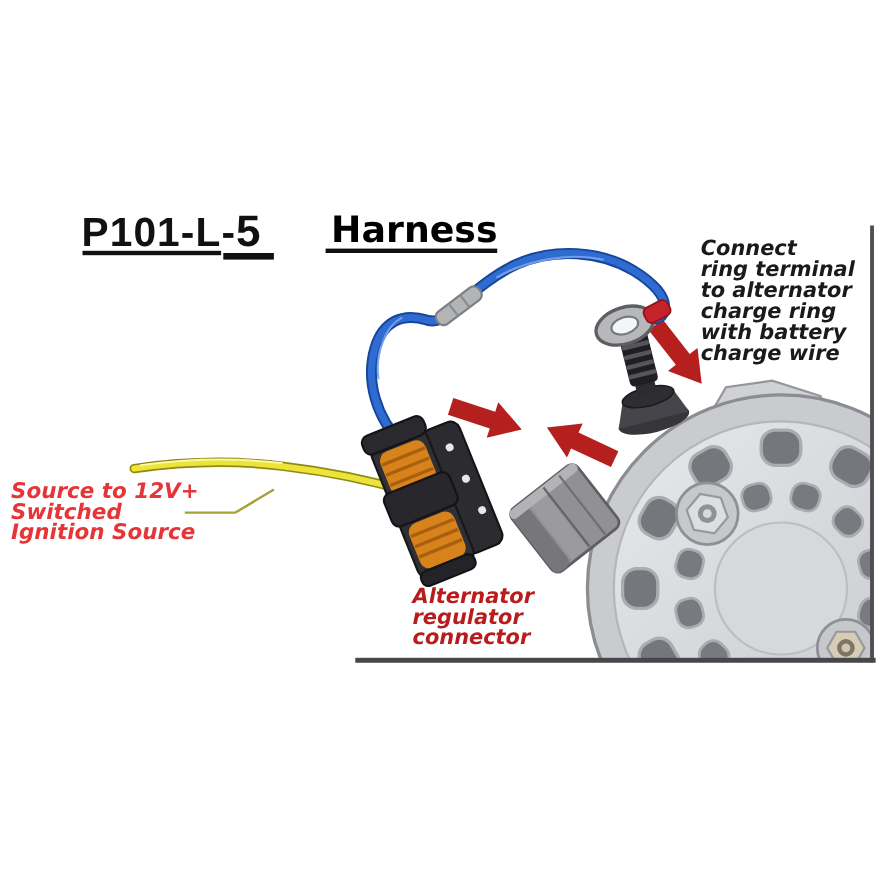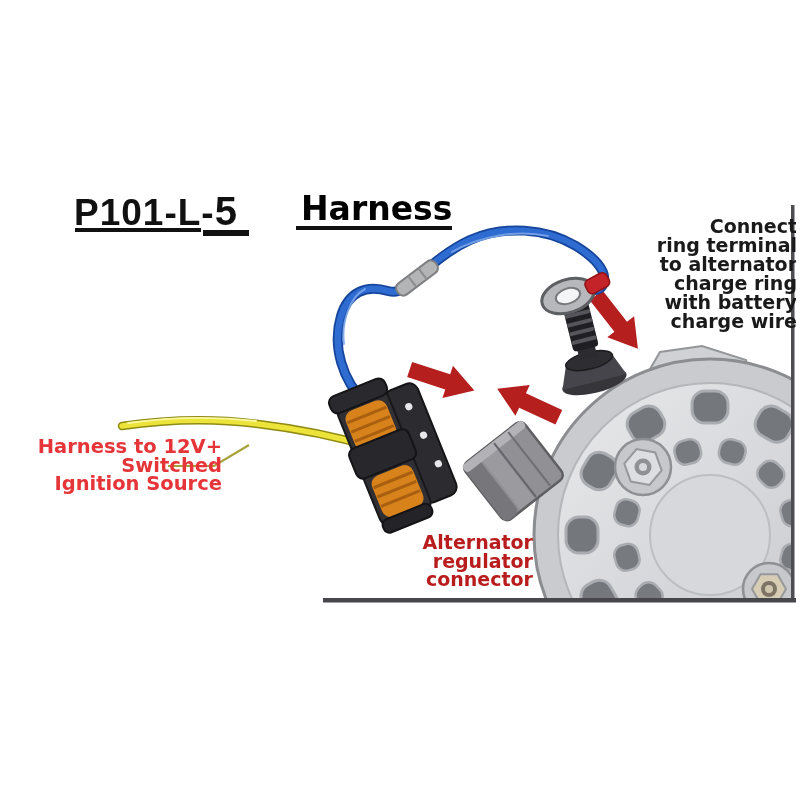--- a/index.html
+++ b/index.html
@@ -10,21 +10,21 @@
   
   .part-number{left:74px;top:189px;font-family:"Liberation Sans",sans-serif;
                font-weight:bold;font-size:37px;color:#111;letter-spacing:1px;white-space:nowrap;}
   .part-number .pn-suffix{font-size:40px;}
   .title-harness{left:301px;top:189px;font-size:33px;font-weight:bold;color:#000000;white-space:nowrap;}
   .uline{position:absolute;background:#111;z-index:2;}
   #u-pn-main{left:75px;top:228px;width:126px;height:4px;}
   #u-pn-suffix{left:203px;top:230px;width:46px;height:6px;}
   #u-harness{left:296px;top:226px;width:156px;height:4px;}
   
-  .callout{text-align:right;font-weight:bold;}
+  .callout{text-align:left;font-weight:bold;font-style:italic;}
   .co-line{display:block;}
   .co-charge{left:637px;top:217px;width:160px;font-size:19px;line-height:19px;color:#1a1a1a;}
   .co-ignition{left:10px;top:438px;width:212px;font-size:19.5px;line-height:18.5px;color:#e63538;}
   .co-regulator{left:375px;top:533px;width:158px;font-size:19px;line-height:18.5px;color:#b91c1c;}
 </style>
 </head>
 <body>
 
 <div id="stage">
 
@@ -193,21 +193,21 @@
   <div class="txt callout co-charge">
     <span class="co-line">Connect</span>
     <span class="co-line">ring terminal</span>
     <span class="co-line">to alternator</span>
     <span class="co-line">charge ring</span>
     <span class="co-line">with battery</span>
     <span class="co-line">charge wire</span>
   </div>
 
   <div class="txt callout co-ignition">
-    <span class="co-line">Harness to 12V+</span>
+    <span class="co-line">Source to 12V+</span>
     <span class="co-line">Switched</span>
     <span class="co-line">Ignition Source</span>
   </div>
 
   <div class="txt callout co-regulator">
     <span class="co-line">Alternator</span>
     <span class="co-line">regulator</span>
     <span class="co-line">connector</span>
   </div>
 </div>

